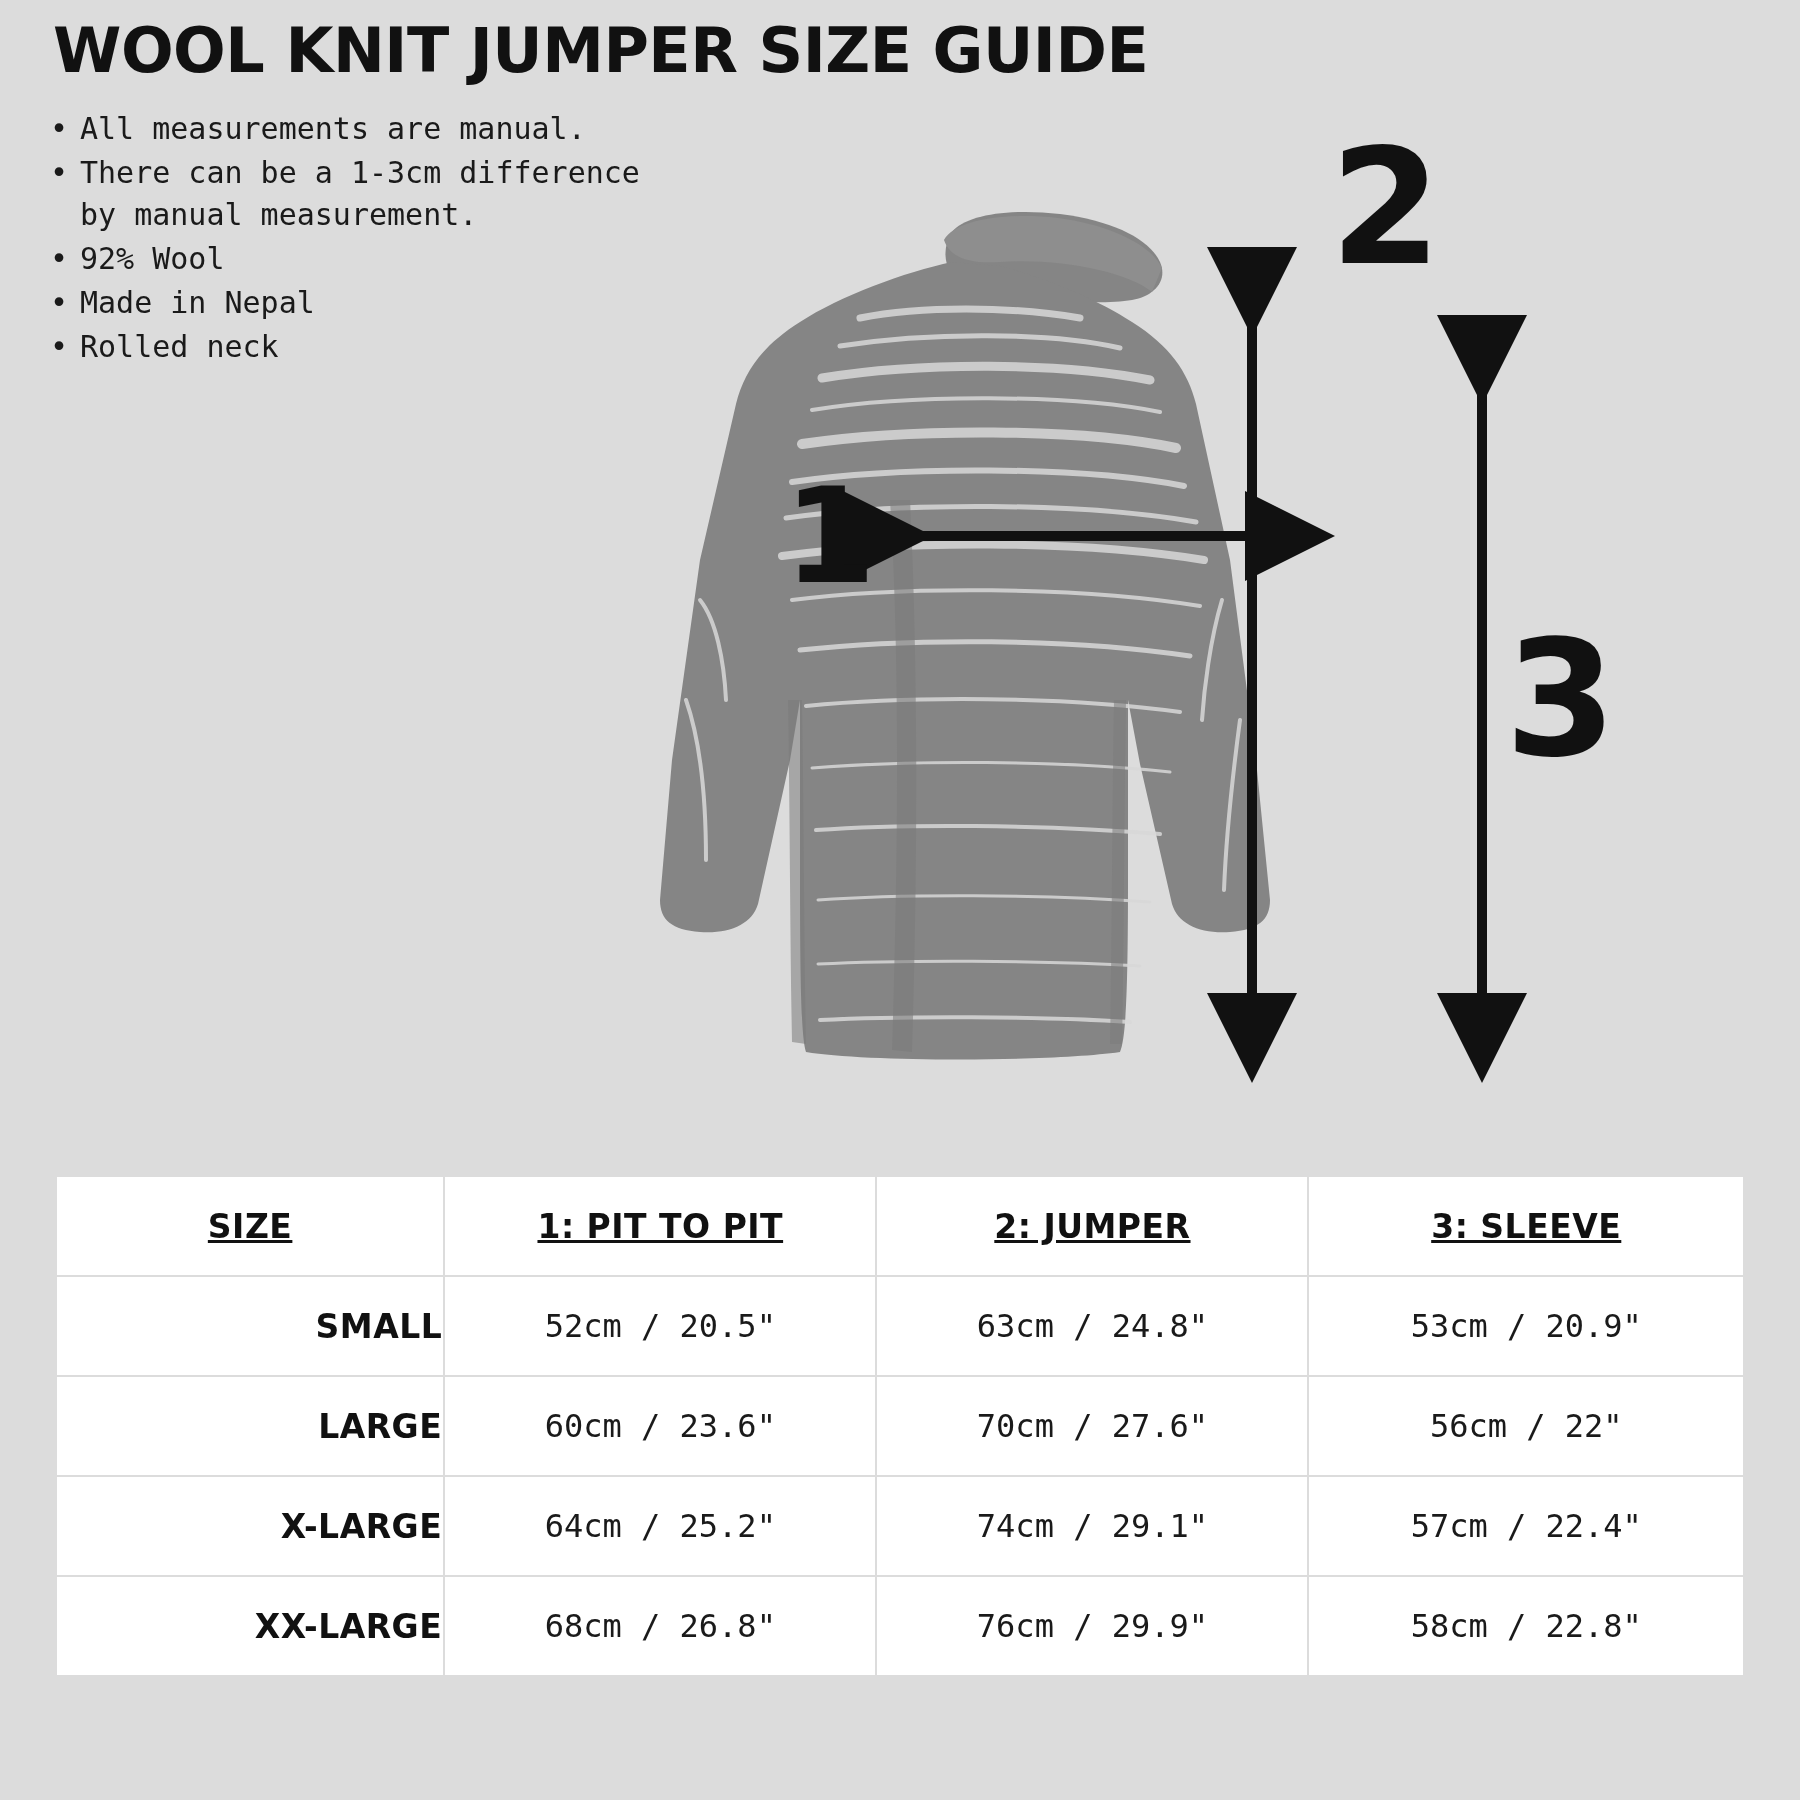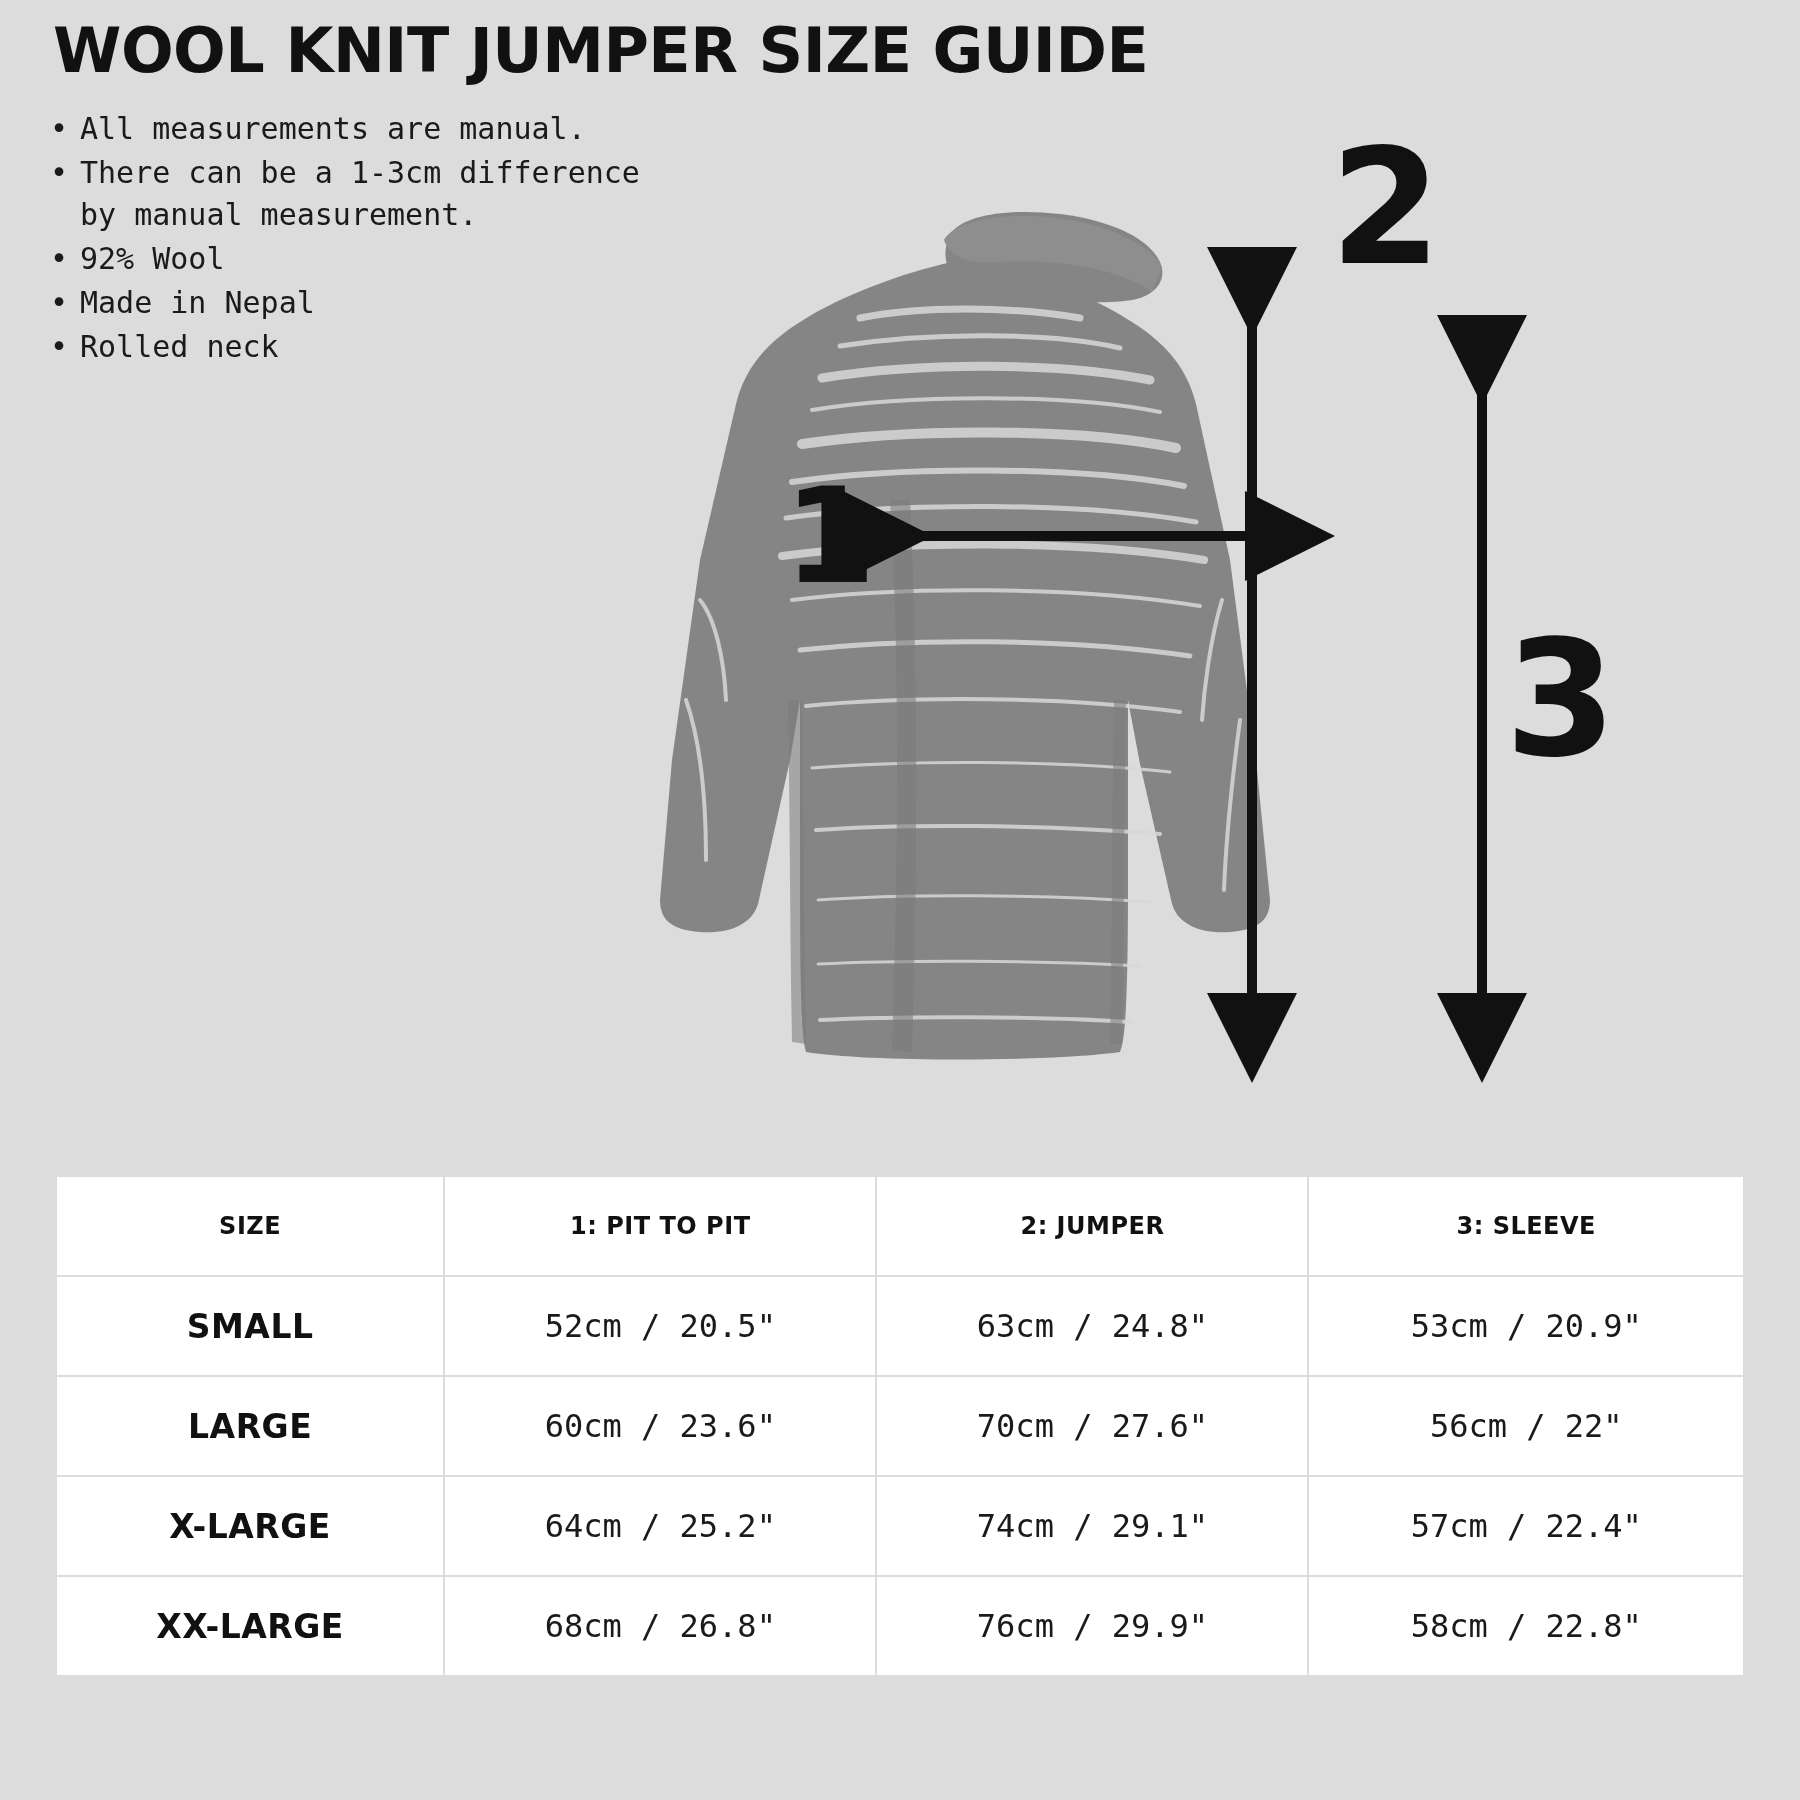--- a/index.html
+++ b/index.html
@@ -96,30 +96,32 @@
   .size-table th,
   .size-table td {
     border: 2px solid #dcdcdc;
     text-align: center;
     height: 96px;
     vertical-align: middle;
   }
   .size-table th {
     font-family: "DejaVu Sans", sans-serif;
     font-weight: bold;
-    font-size: 24px;
+    font-size: 33px;
     color: #111111;
     letter-spacing: 0.5px;
+    text-decoration: underline;
   }
   .size-table td.sizename {
     font-family: "DejaVu Sans", sans-serif;
     font-weight: bold;
     font-size: 33px;
     color: #111111;
     letter-spacing: 0.5px;
+    text-align: right;
   }
   .size-table td.val {
     font-family: "DejaVu Sans Mono", monospace;
     font-size: 32px;
     color: #1a1a1a;
     letter-spacing: 0px;
   }
   .size-table col.c0 { width: 23%; }
   .size-table col.c1 { width: 25.6%; }
   .size-table col.c2 { width: 25.6%; }

